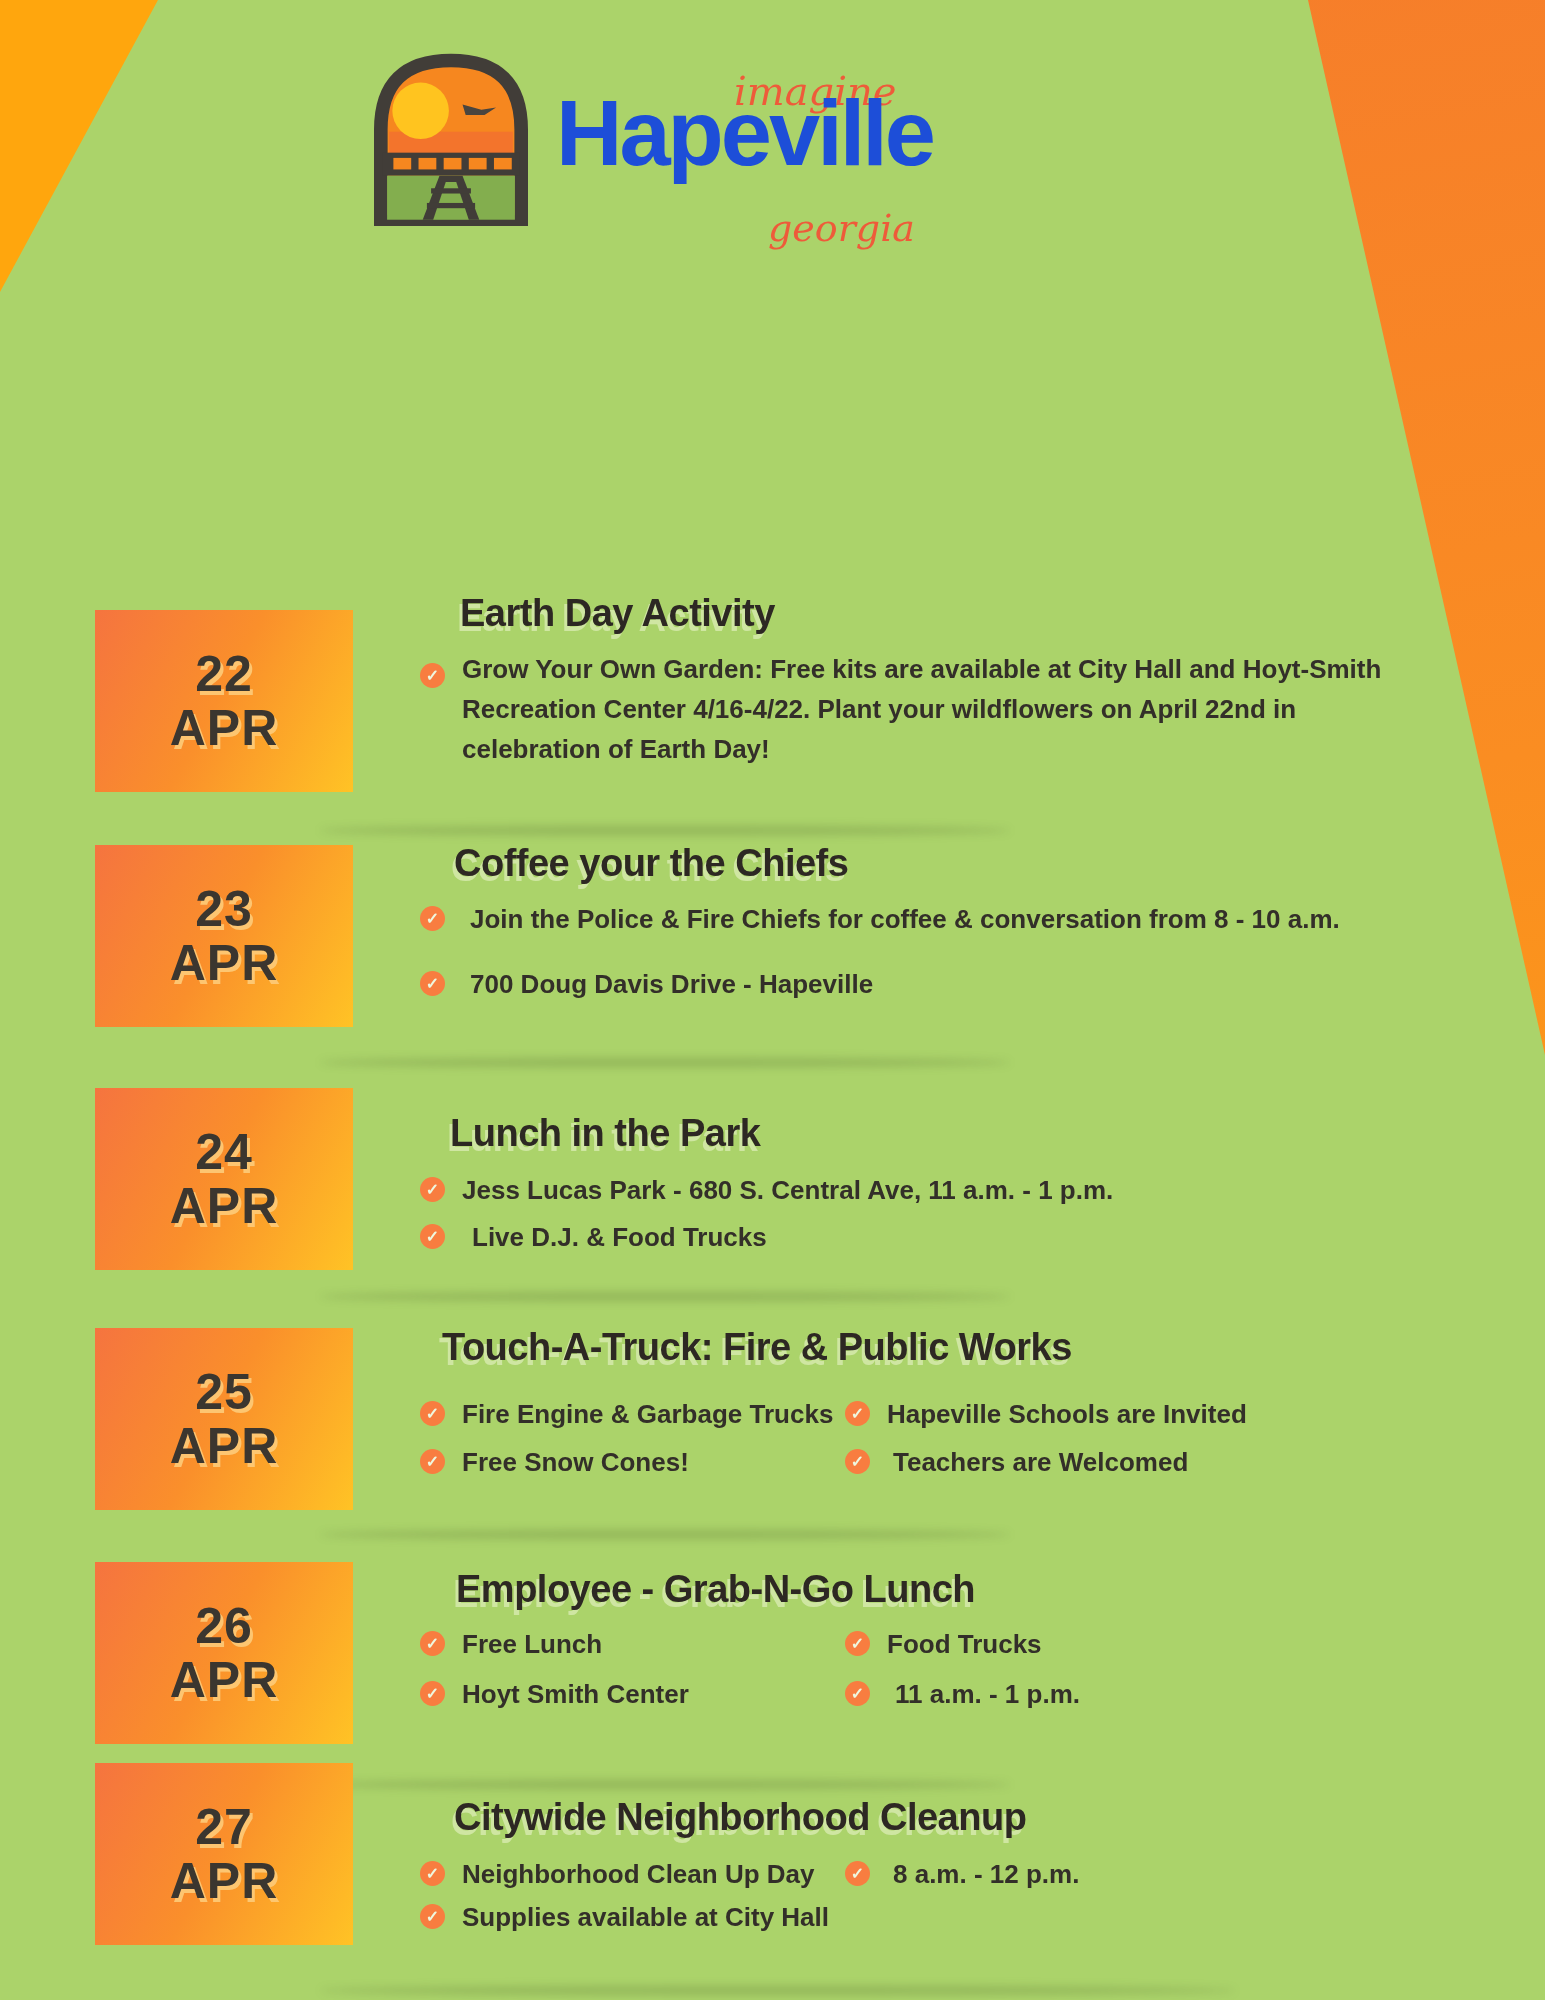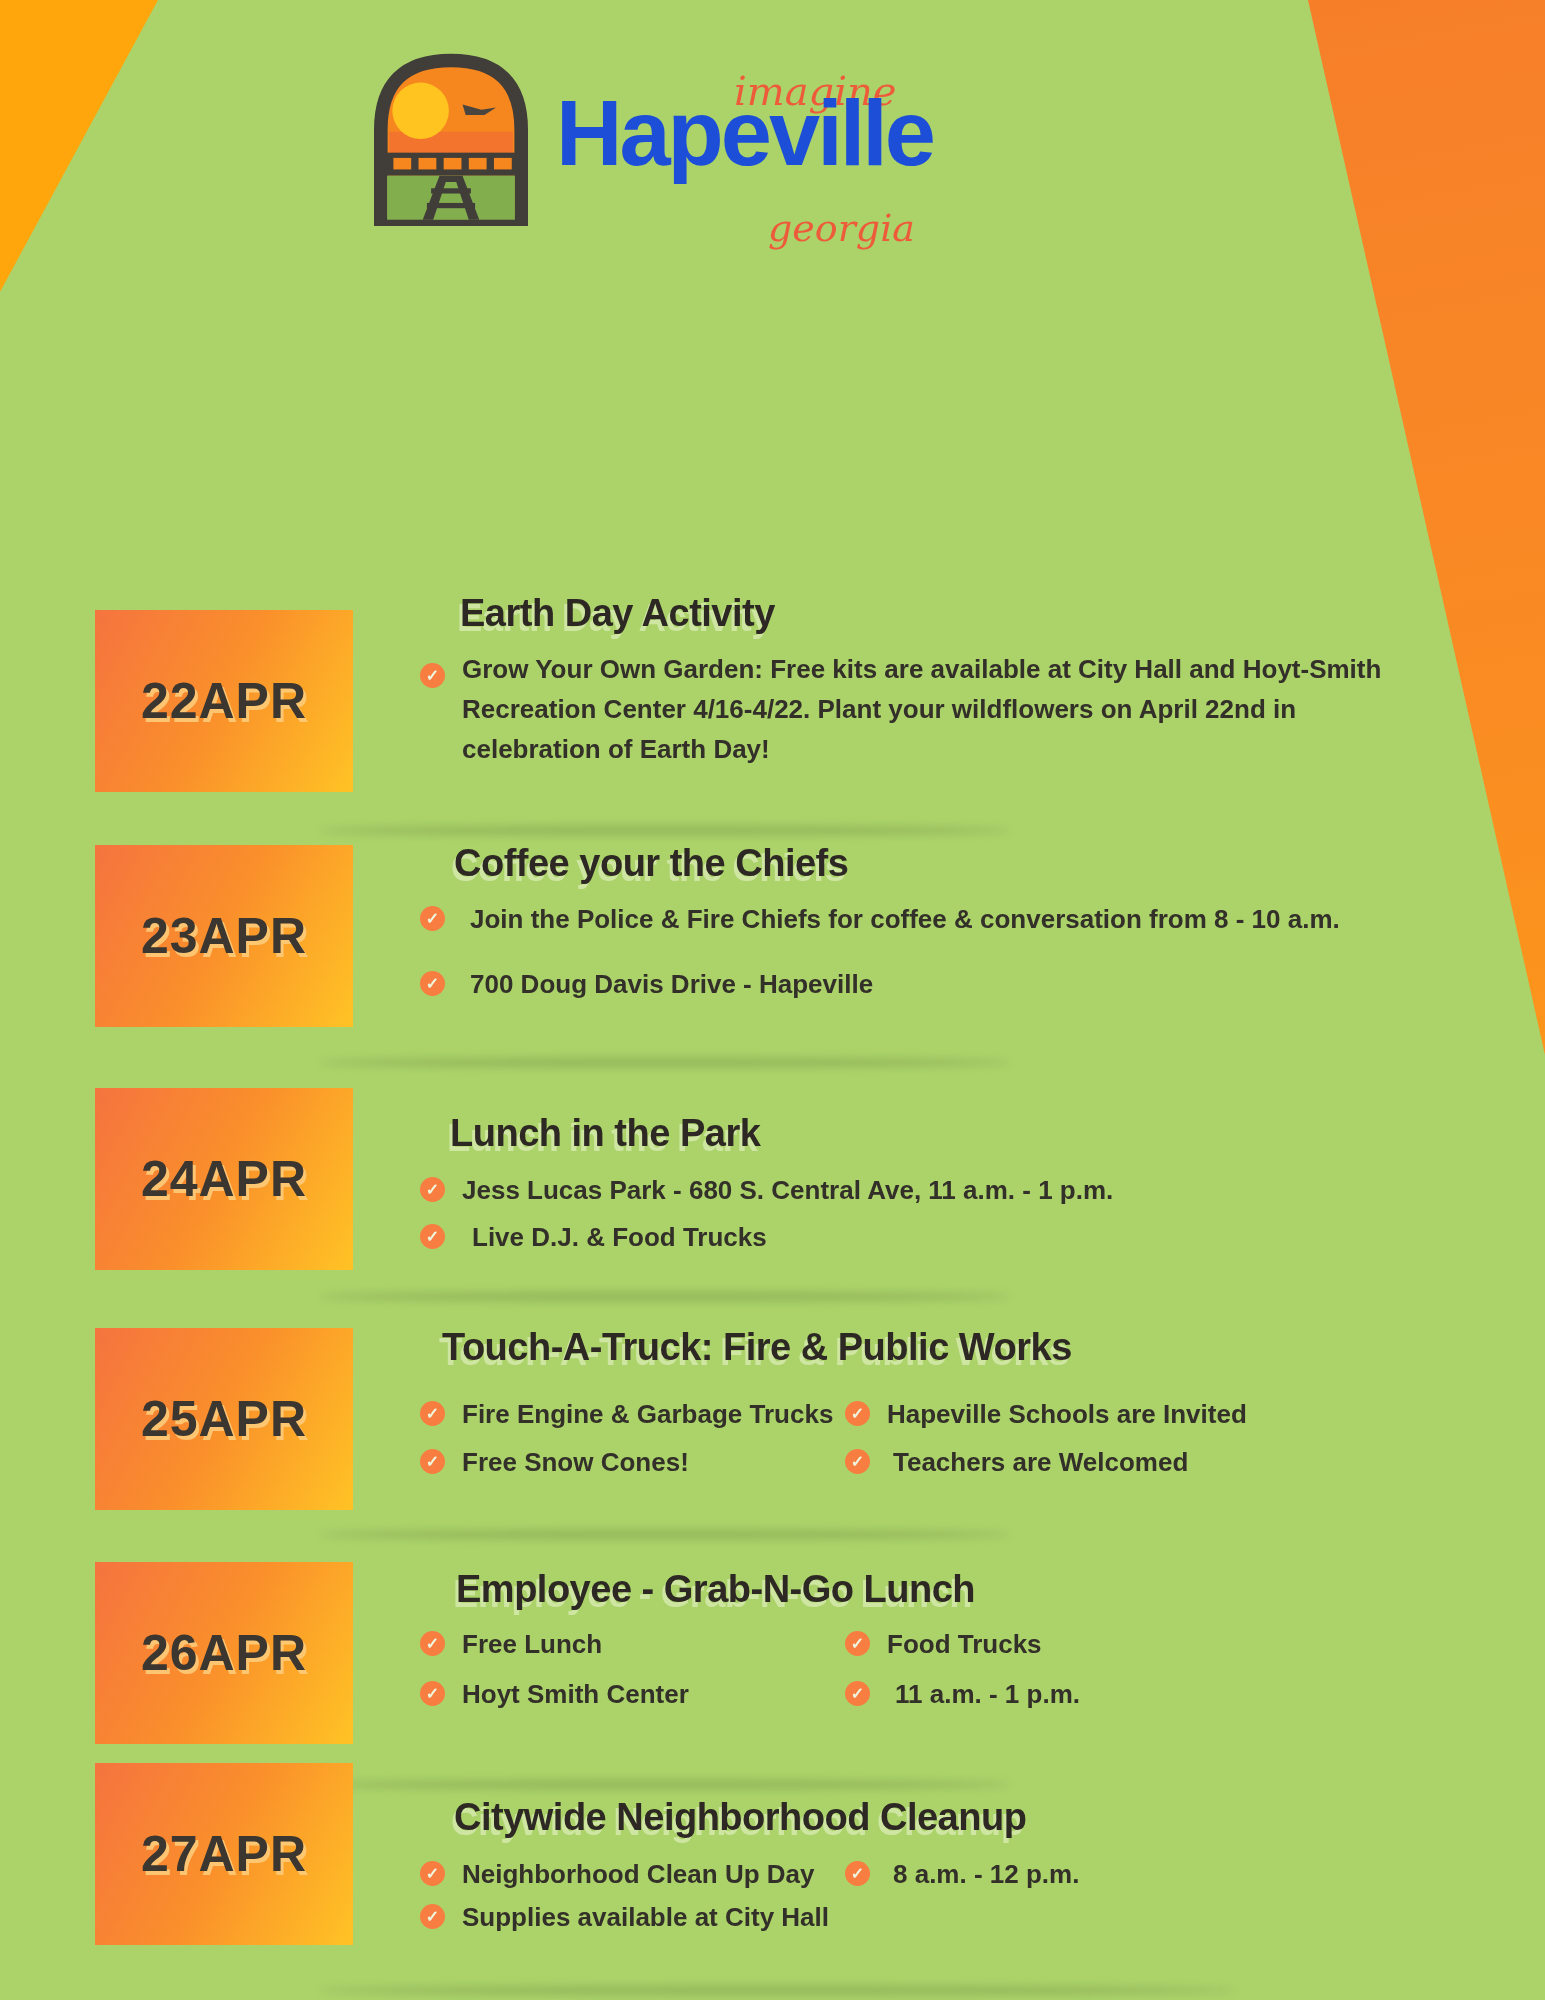--- a/index.html
+++ b/index.html
@@ -26,21 +26,21 @@
 
   
   .main-title{position:absolute;left:55px;top:246px;font-size:74px;font-weight:bold;
               letter-spacing:-2.5px;line-height:94px;color:#2b2620;
               text-shadow:-8px 16px 0 rgba(222,238,186,.95);}
 
   
   .event{position:absolute;left:0;top:0;width:100%;height:0;}
   .badge{position:absolute;left:95px;width:258px;height:182px;
          background:linear-gradient(118deg,#f5743f 0%,#fa8f2b 48%,#ffc325 100%);
-         display:flex;flex-direction:row;align-items:center;justify-content:center;}
+         display:flex;flex-direction:column;align-items:center;justify-content:center;}
   .badge .day,.badge .month{font-size:50px;font-weight:bold;line-height:54px;color:#3b362f;
          text-shadow:3px 4px 0 rgba(253,203,121,.9);letter-spacing:1px;}
   .content{position:absolute;left:420px;width:1040px;}
   .etitle{margin:0;font-size:38px;font-weight:bold;letter-spacing:-.5px;color:#2d2823;
           text-shadow:-3px 5px 0 rgba(222,238,186,.7);}
   ul.bullets{list-style:none;margin:0;padding:0;}
   ul.bullets li{display:flex;align-items:flex-start;gap:17px;font-size:26px;font-weight:bold;
                 color:#332f29;line-height:40px;}
   .check{flex:0 0 auto;width:25px;height:25px;margin-top:7px;border-radius:50%;
          background:#f87d40;color:#eef7df;font-size:16px;font-weight:bold;

